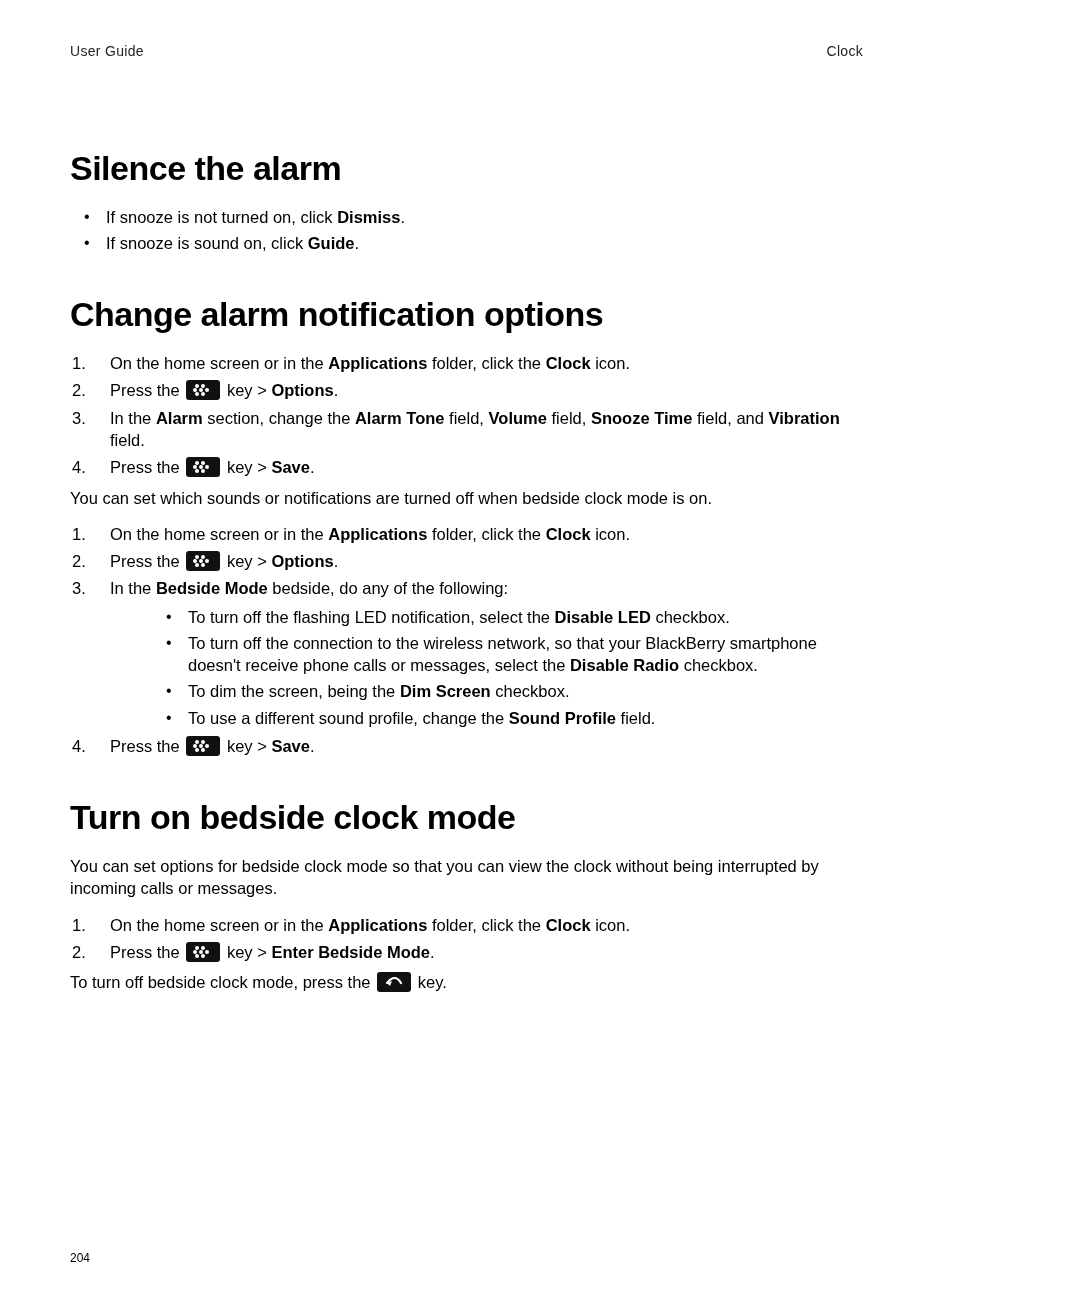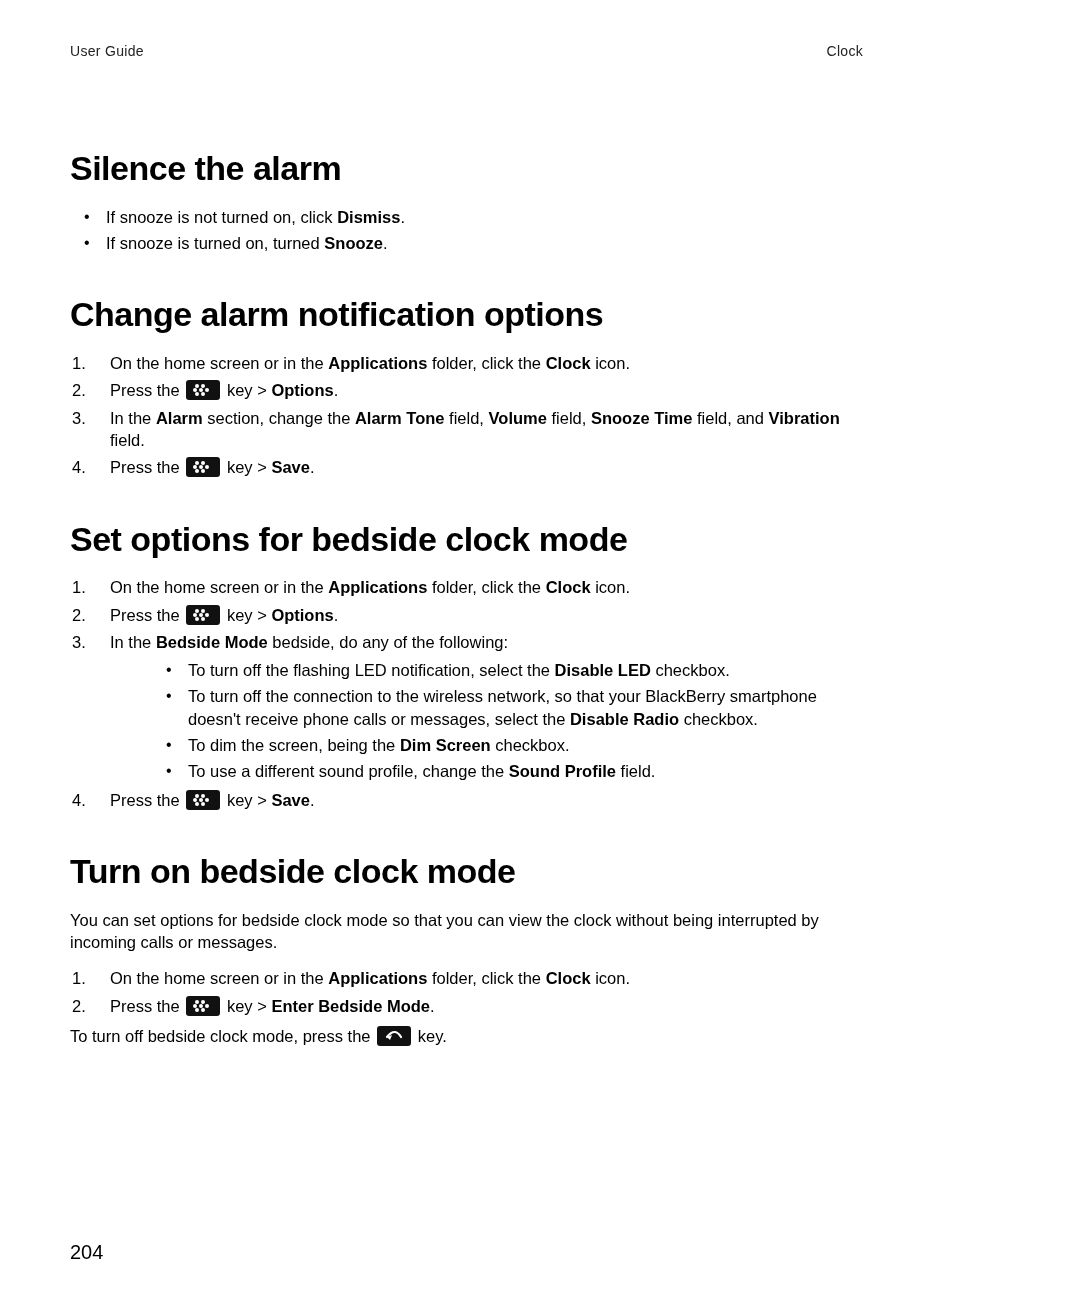--- a/index.html
+++ b/index.html
@@ -91,21 +91,21 @@
     background: #111;
     color: #fff;
     vertical-align: -4px;
     margin: 0 2px;
   }
   .keybadge svg { display: block; }
   .pagenum {
     position: absolute;
     bottom: 30px;
     left: 70px;
-    font-size: 20px;
+    font-size: 12px;
   }
 </style>
 </head>
 <body>
 
 <svg width="0" height="0" style="position:absolute">
   <symbol id="bb-dots" viewBox="0 0 34 20">
 
     <g fill="#fff">
       <circle cx="11" cy="6" r="2"></circle>
@@ -129,21 +129,21 @@
     <span>User Guide</span>
     <span>Clock</span>
   </div>
 
   <h2 class="sec">Silence the alarm</h2>
   <ul class="bul">
     <li>
       <span>If snooze is not turned on, click </span><b>Dismiss</b><span>.</span>
     </li>
     <li>
-      <span>If snooze is turned on, turned </span><b>Snooze</b><span>.</span>
+      <span>If snooze is sound on, click </span><b>Guide</b><span>.</span>
     </li>
   </ul>
 
   <h2 class="sec">Change alarm notification options</h2>
   <ol class="num">
     <li>
       <span>On the home screen or in the </span><b>Applications</b><span> folder, click the </span><b>Clock</b><span> icon.</span>
     </li>
     <li>
       <span>Press the </span><span class="keybadge">
@@ -157,21 +157,21 @@
     </li>
     <li>
       <span>Press the </span><span class="keybadge">
           <svg width="34" height="20">
             <use href="#bb-dots"></use>
           </svg>
         </span><span> key &gt; </span><b>Save</b><span>.</span>
     </li>
   </ol>
 
-  <h2 class="sec">Set options for bedside clock mode</h2>
+  <p class="desc">You can set which sounds or notifications are turned off when bedside clock mode is on.</p>
   <ol class="num">
     <li>
       <span>On the home screen or in the </span><b>Applications</b><span> folder, click the </span><b>Clock</b><span> icon.</span>
     </li>
     <li>
       <span>Press the </span><span class="keybadge">
           <svg width="34" height="20">
             <use href="#bb-dots"></use>
           </svg>
         </span><span> key &gt; </span><b>Options</b><span>.</span>

